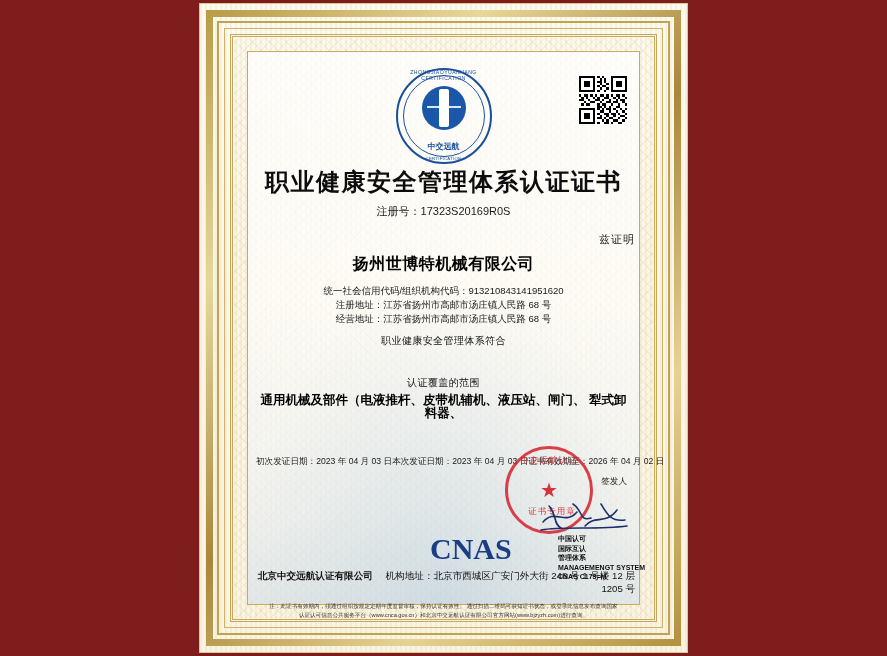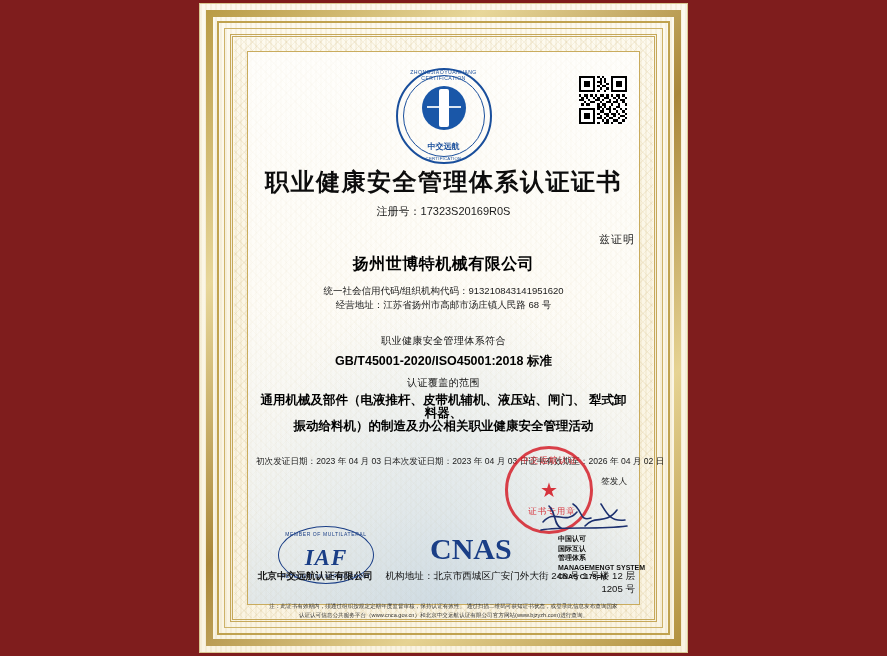--- a/index.html
+++ b/index.html
@@ -561,29 +561,28 @@
         </svg>
       </div>
 
       <div class="title">职业健康安全管理体系认证证书</div>
       <div class="regno">注册号：17323S20169R0S</div>
       <div class="hereby">兹证明</div>
       <div class="company">扬州世博特机械有限公司</div>
 
       <div class="meta">
         <div>统一社会信用代码/组织机构代码：913210843141951620</div>
+        <div>注册地址：江苏省扬州市高邮市汤庄镇人民路 68 号</div>
         <div>经营地址：江苏省扬州市高邮市汤庄镇人民路 68 号</div>
       </div>
 
       <div class="section-a">职业健康安全管理体系符合</div>
-      <div class="standard">GB/T45001-2020/ISO45001:2018 标准</div>
       <div class="scope-label">认证覆盖的范围</div>
       <div class="scope-body">
         <div>通用机械及部件（电液推杆、皮带机辅机、液压站、闸门、 犁式卸料器、</div>
-        <div>振动给料机）的制造及办公相关职业健康安全管理活动</div>
       </div>
 
       <div class="dates">
         <span>初次发证日期：2023 年 04 月 03 日</span>
         <span>本次发证日期：2023 年 04 月 03 日</span>
         <span>证书有效期至：2026 年 04 月 02 日</span>
       </div>
 
       <div class="seal">
         <div class="seal-circle"></div>
@@ -600,26 +599,20 @@
             <path d="M10 10 C18 18, 14 28, 22 32"></path>
             <path d="M34 8 C44 14, 40 26, 52 22"></path>
             <path d="M46 30 C56 18, 66 30, 78 14"></path>
             <path d="M62 8 C68 18, 72 26, 86 24"></path>
             <path d="M2 34 C24 30, 58 34, 88 30"></path>
           </g>
         </svg>
       </div>
 
       <div class="logos">
-        <div class="iaf">
-          <div class="iaf-ring"></div>
-          <div class="iaf-top-arc">MEMBER OF MULTILATERAL</div>
-          <div class="iaf-text">IAF</div>
-          <div class="iaf-bot-arc">RECOGNITION ARRANGEMENT</div>
-        </div>
 
         <div class="cnas">
           <div class="cnas-mark">CNAS</div>
           <div class="cnas-code">
             <div>中国认可</div>
             <div>国际互认</div>
             <div>管理体系</div>
             <div>MANAGEMENGT SYSTEM</div>
             <div>CNAS C173=M</div>
           </div>

